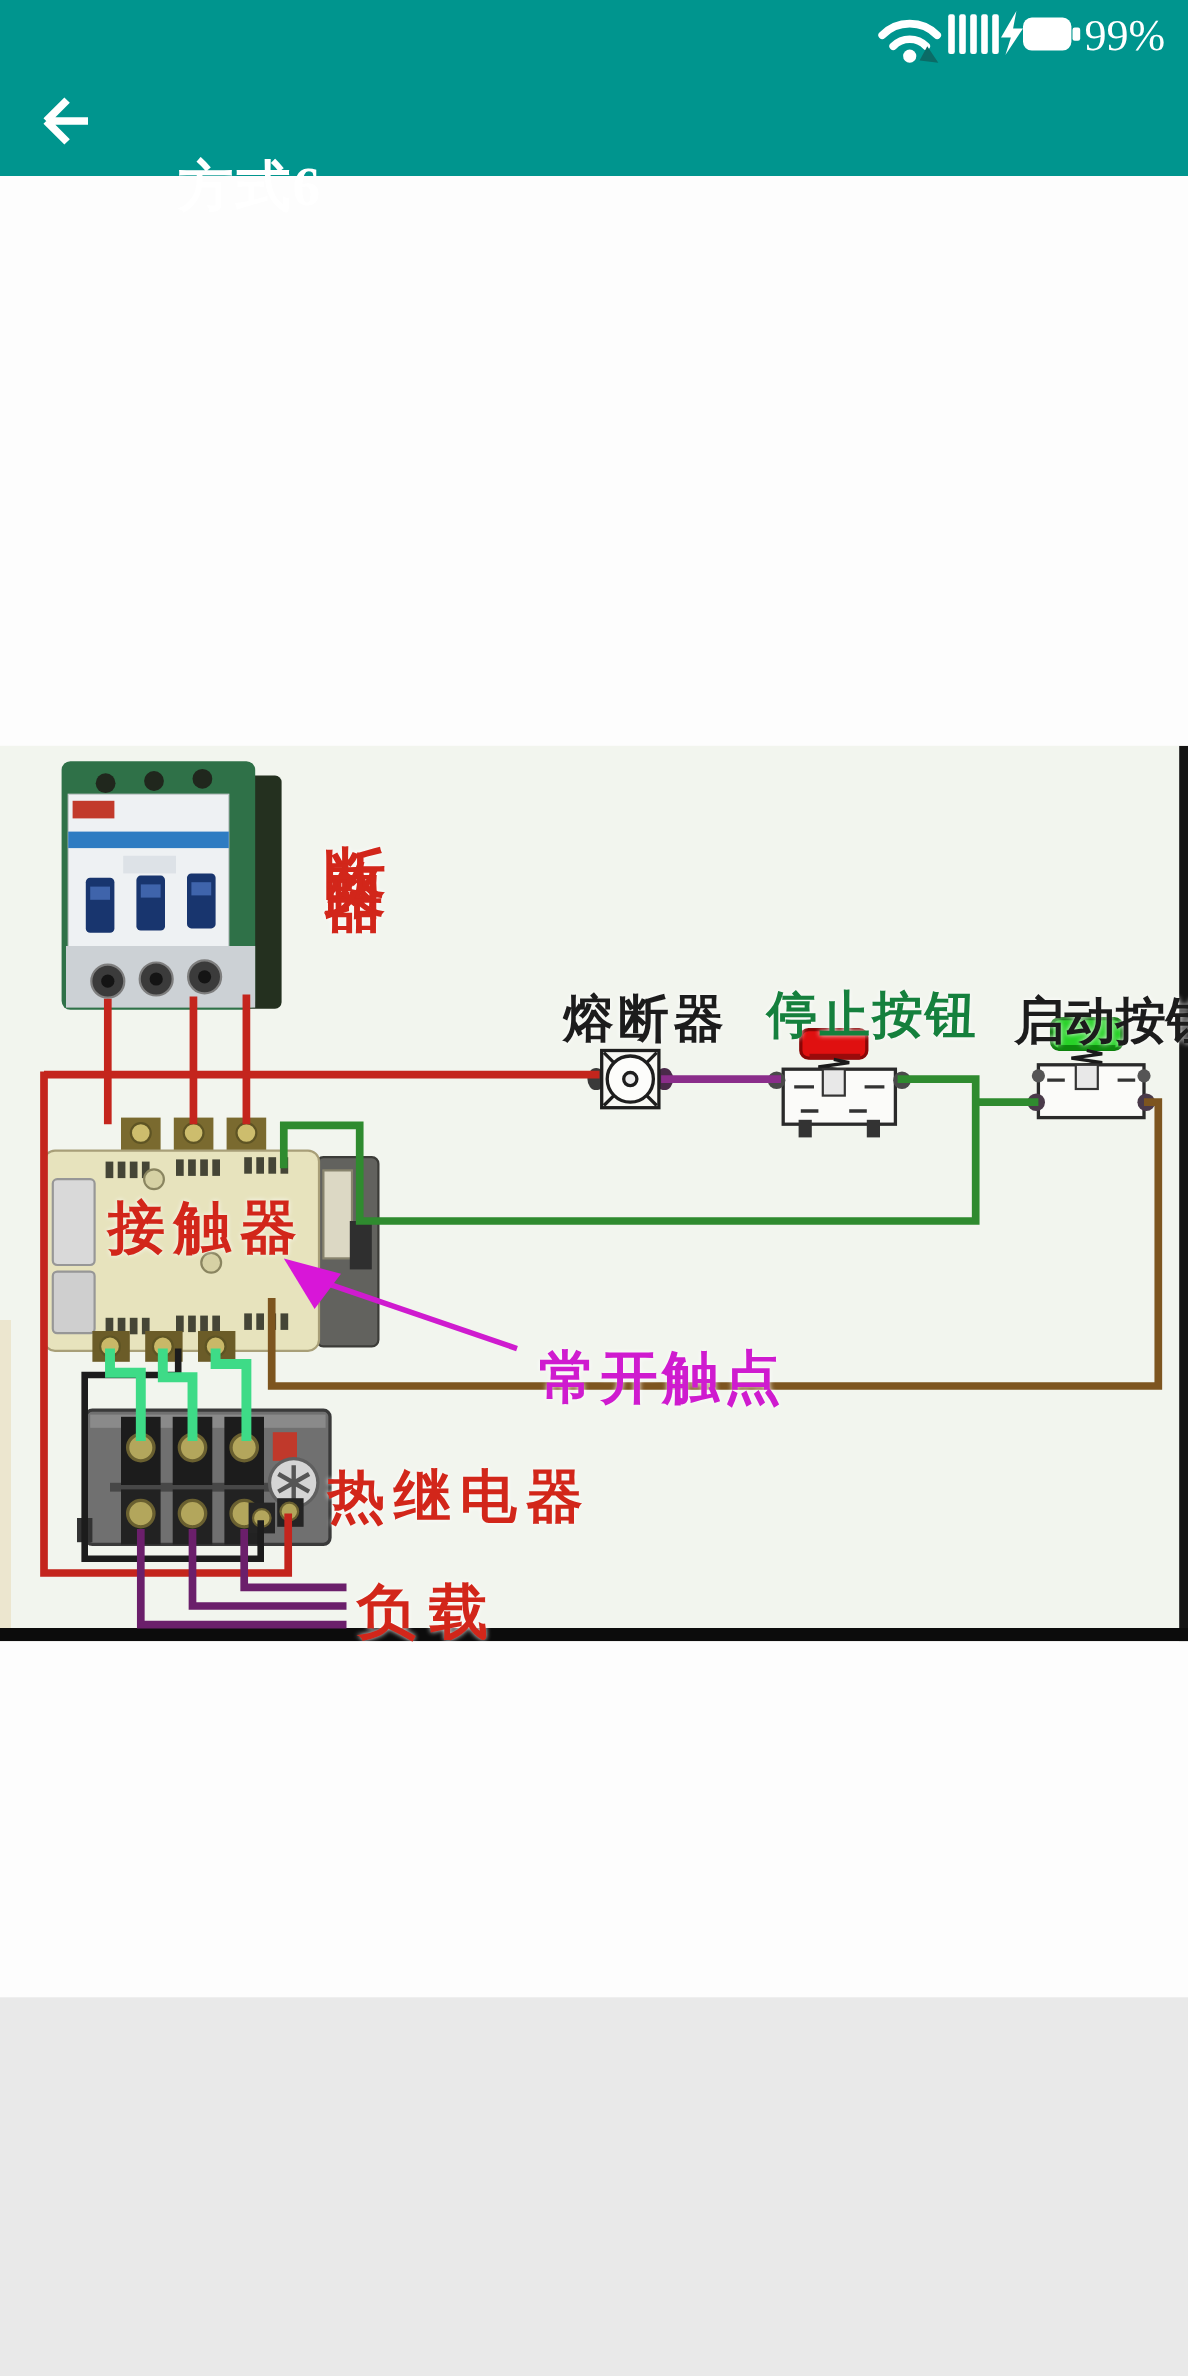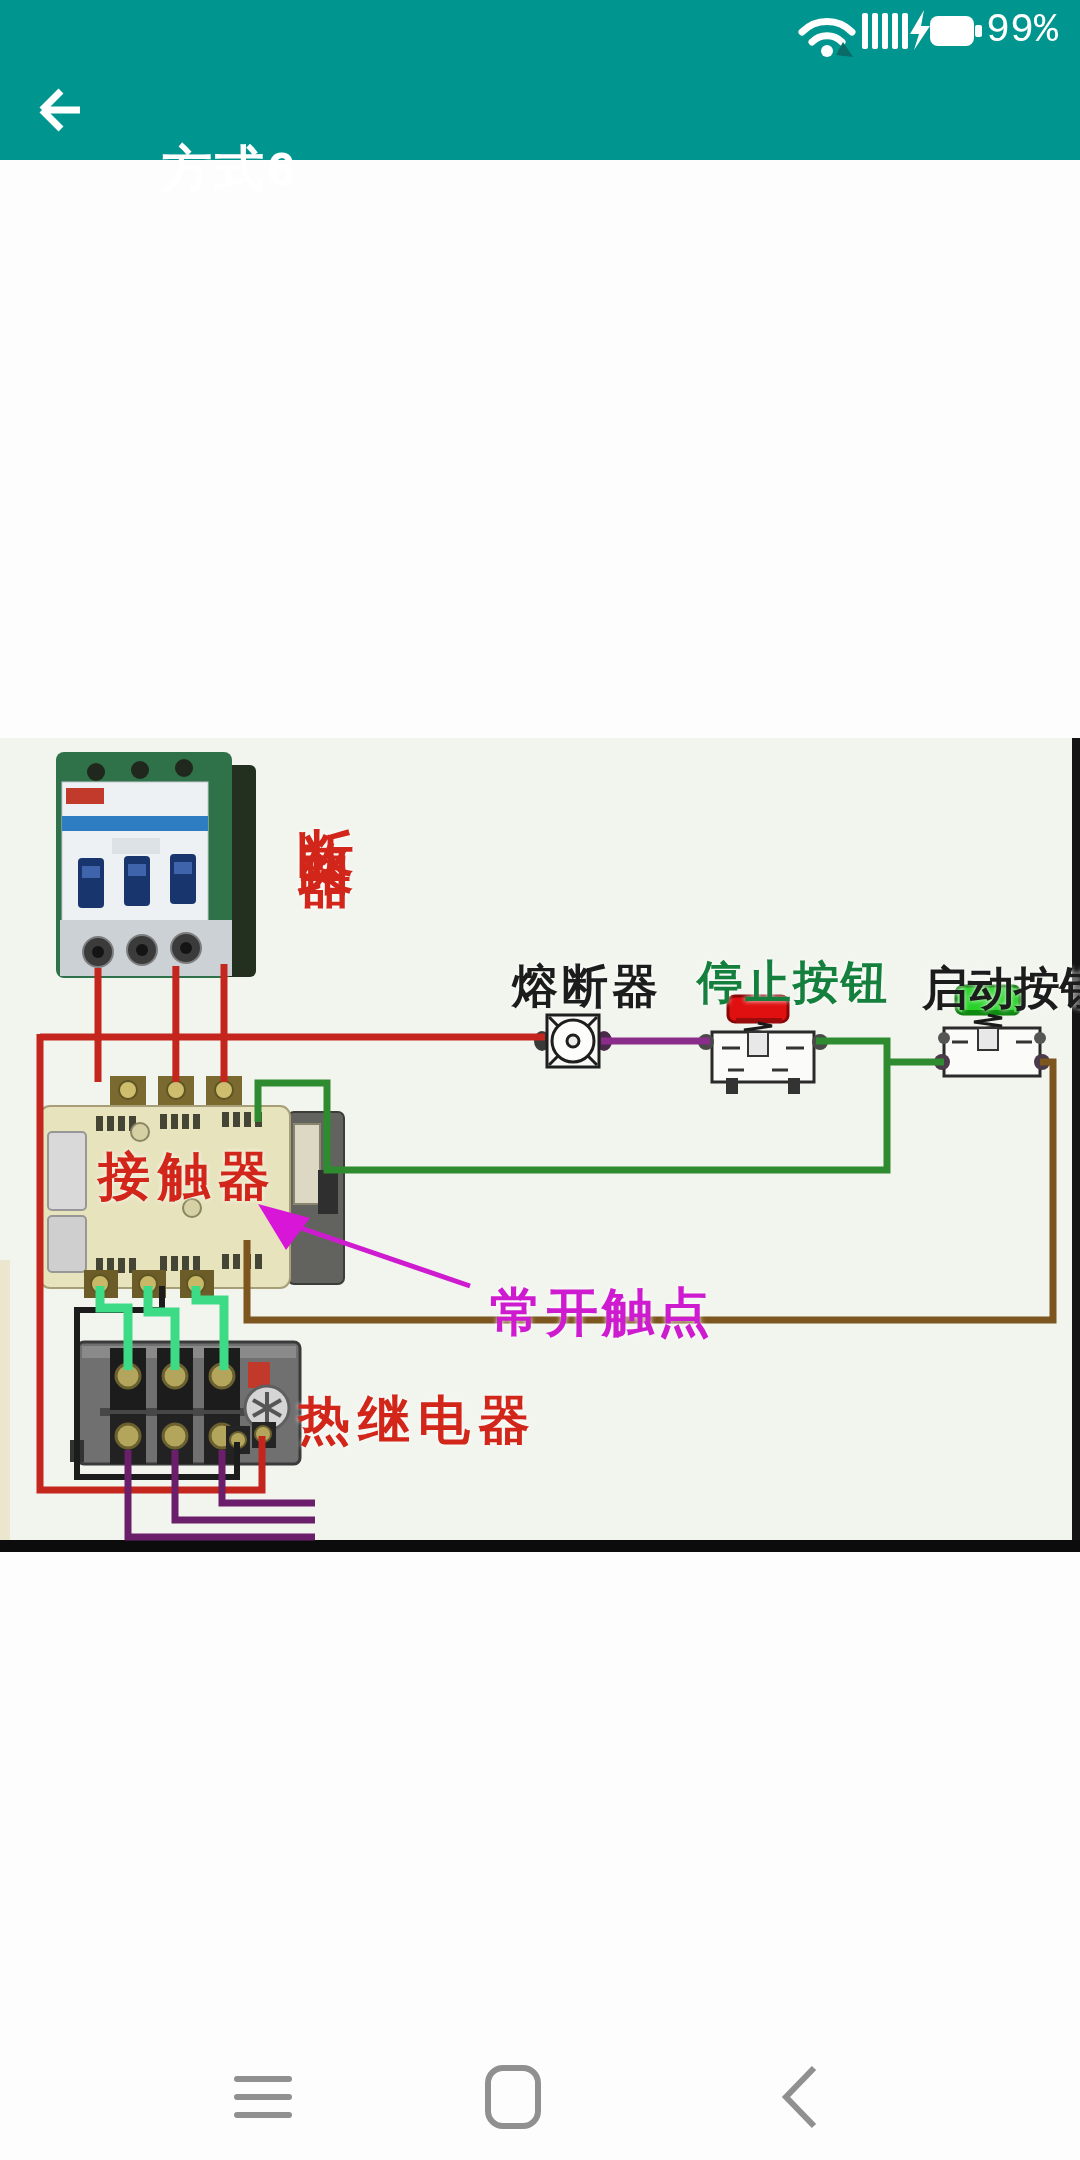--- a/index.html
+++ b/index.html
@@ -1,28 +1,28 @@
 <!DOCTYPE html>
 <html><head>
 <meta charset="utf-8">
 <style>
   html,body{margin:0;padding:0;background:#e9e9e9;}
   .screen{
-    position:relative;width:1080px;height:2160px;background:#fdfdfd;overflow:hidden;
-    font-family:Liberation Mono, monospace;margin:0 auto;
+    position:relative;width:1080px;height:1816px;background:#fdfdfd;overflow:hidden;
+    font-family:Liberation Serif, serif;margin:0 auto;
   }
   
   .status-bar{position:absolute;top:0;left:0;width:1080px;height:60px;}
   .battery-pct{position:absolute;left:986px;top:8px;font-size:40px;color:#ffffff;}
   
   .app-bar{position:absolute;top:60px;left:0;width:1080px;height:100px;}
   .app-title{position:absolute;left:162px;top:76px;font-size:50px;font-weight:bold;color:#ffffff;letter-spacing:2px;}
   .back-svg{position:absolute;left:0;top:0;}
   
-  .diagram{position:absolute;top:738px;left:0;width:1080px;height:814px;background:#f2f5ee;}
+  .diagram{position:absolute;top:678px;left:0;width:1080px;height:814px;background:#f2f5ee;}
   .diagram svg{position:absolute;top:0;left:0;}
   .dlabel{position:absolute;font-weight:bold;white-space:nowrap;text-shadow:0 0 5px rgba(255,255,255,.9);}
   .lbl-black{font-size:46px;}
   .lbl-red{font-size:52px;text-align:center;}
   .lbl-vert{writing-mode:vertical-rl;text-orientation:upright;font-size:56px;letter-spacing:14px;}
   
   .nav-bar{position:absolute;left:0;top:2040px;width:1080px;height:120px;}
 </style>
 </head>
 <body>
@@ -229,20 +229,21 @@
       </g>
     </svg>
 
     <div class="dlabel lbl-vert" style="left: 284px; top: 44px; color: rgb(210, 38, 26);">断路器</div>
     <div class="dlabel lbl-black" style="left: 512px; top: 218px; letter-spacing: 4px; color: rgb(28, 28, 28);">熔断器</div>
     <div class="dlabel lbl-black" style="left: 697px; top: 214px; letter-spacing: 2px; color: #15803d;">停止按钮</div>
     <div class="dlabel lbl-black" style="left: 922px; top: 220px; letter-spacing: 0px; color: rgb(28, 28, 28);">启动按钮</div>
     <div class="dlabel lbl-red" style="left: 98px; top: 404px; letter-spacing: 8px; color: rgb(210, 38, 26);">接触器</div>
     <div class="dlabel" style="left: 490px; top: 540px; font-size: 52px; letter-spacing: 4px; color: rgb(207, 27, 207);">常开触点</div>
     <div class="dlabel" style="left: 298px; top: 648px; font-size: 52px; letter-spacing: 8px; color: rgb(210, 38, 26);">热继电器</div>
+    <div class="dlabel" style="left: 324px; top: 752px; font-size: 54px; letter-spacing: 12px; color: rgb(210, 38, 26);">负载</div>
   </div>
 
   <div class="nav-bar">
     <svg width="1080" height="120" viewBox="0 2040 1080 120">
       <g style="fill: rgb(144, 144, 144);">
         <rect x="234" y="2076" width="58" height="6" rx="3"></rect>
         <rect x="234" y="2094" width="58" height="6" rx="3"></rect>
         <rect x="234" y="2112" width="58" height="6" rx="3"></rect>
       </g>
       <g>

